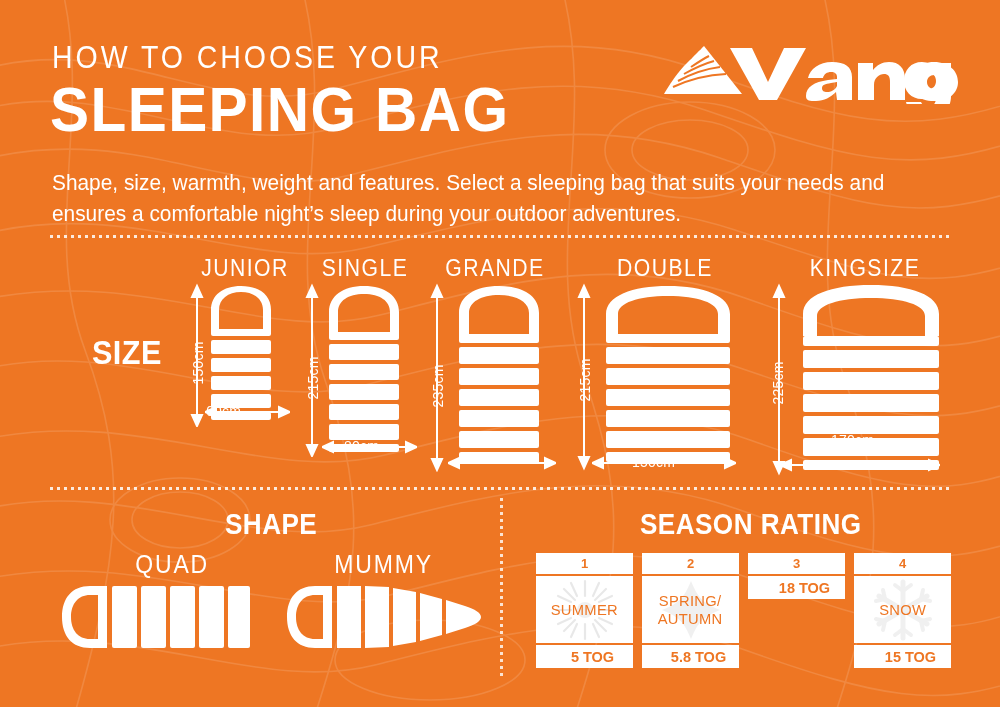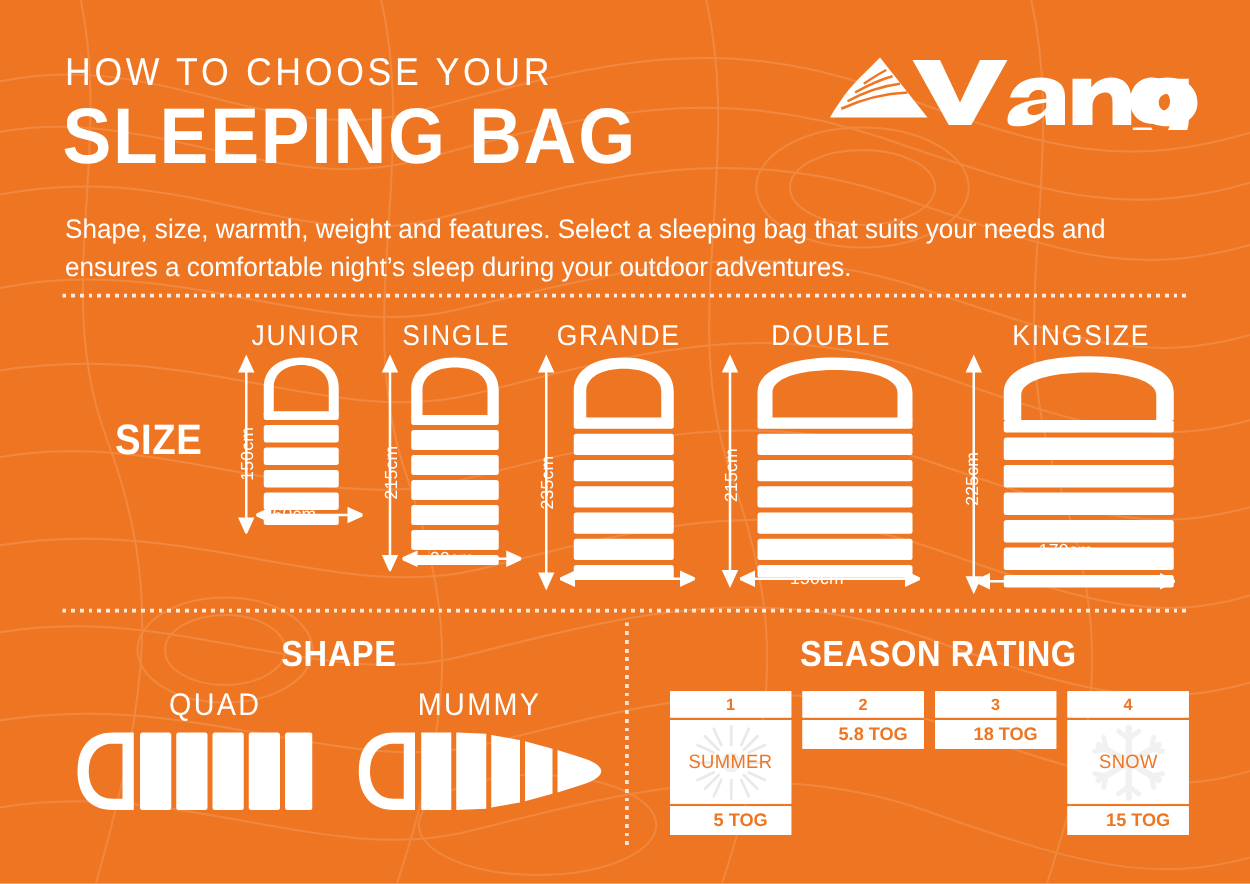--- a/index.html
+++ b/index.html
@@ -208,21 +208,21 @@
     </g>
   </svg>
   <div class="dimv" style="left:176px; top:355px; transform:rotate(-90deg); transform-origin:center;">150cm</div>
   <svg class="bag" style="left:205px; top:405px;" width="85" height="14" viewBox="0 0 85 14">
     <g stroke="#ffffff" stroke-width="2" fill="#ffffff">
       <line x1="8" y1="7" x2="77" y2="7"></line>
       <polygon points="0,7 11,2 11,12"></polygon>
       <polygon points="85,7 74,2 74,12"></polygon>
     </g>
   </svg>
-  <div class="dimh" style="left:218px; top:403px;">60cm</div>
+  <div class="dimh" style="left:206px; top:403px;">60cm</div>
 
   <div class="bagtitle" style="left:300px; top:255px; width:130px;">SINGLE</div>
   <svg class="bag" style="left:300px; top:282px;" width="130" height="175" viewBox="0 0 130 175">
     <g fill="#ffffff">
       <path d="M38 46 L38 24 C38 13 48 6 64 6 C80 6 90 13 90 24 L90 46 L99 46 L99 24
                C99 8 85 -2 64 -2 C43 -2 29 8 29 24 L29 46 Z" transform="translate(0,6)"></path>
       <rect x="29" y="50" width="70" height="8" rx="2"></rect>
       <rect x="29" y="62" width="70" height="16" rx="2"></rect>
       <rect x="29" y="82" width="70" height="16" rx="2"></rect>
       <rect x="29" y="102" width="70" height="16" rx="2"></rect>
@@ -390,20 +390,32 @@
               <line x1="45" y1="23" x2="58" y2="17"></line>
           </g>
         </svg>
         <span class="lbl">SUMMER</span>
       </div>
       <div class="scard-tog">5 TOG</div>
     </div>
 
     <div class="scard">
       <div class="scard-num">2</div>
+      <div class="scard-body">
+        <svg class="wm" width="62" height="62" viewBox="0 0 62 62">
+          <g fill="#bdbdbd">
+            <path d="M31 2 C36 14 40 20 46 24 C38 25 33 29 31 38 C29 29 24 25 16 24 C22 20 26 14 31 2 Z"></path>
+            <path d="M2 31 C14 26 20 22 24 16 C25 24 29 29 38 31 C29 33 25 38 24 46 C20 40 14 36 2 31 Z"></path>
+            <path d="M31 60 C26 48 22 42 16 38 C24 37 29 33 31 24 C33 33 38 37 46 38 C40 42 36 48 31 60 Z"></path>
+            <path d="M60 31 C48 36 42 40 38 46 C37 38 33 33 24 31 C33 29 37 24 38 16 C42 22 48 26 60 31 Z"></path>
+          </g>
+        </svg>
+        <span class="lbl" style="white-space:pre-line;">SPRING/
+AUTUMN</span>
+      </div>
       <div class="scard-tog">5.8 TOG</div>
     </div>
 
     <div class="scard">
       <div class="scard-num">3</div>
       <div class="scard-tog">18 TOG</div>
     </div>
 
     <div class="scard">
       <div class="scard-num">4</div>

